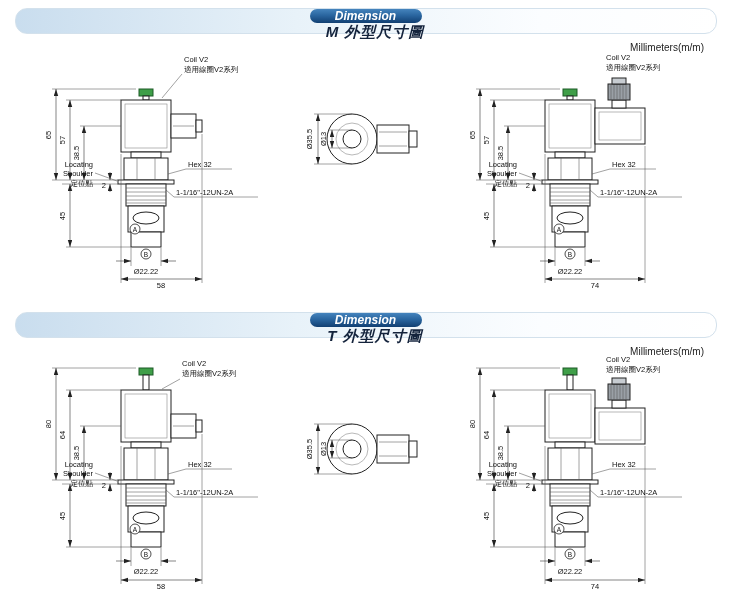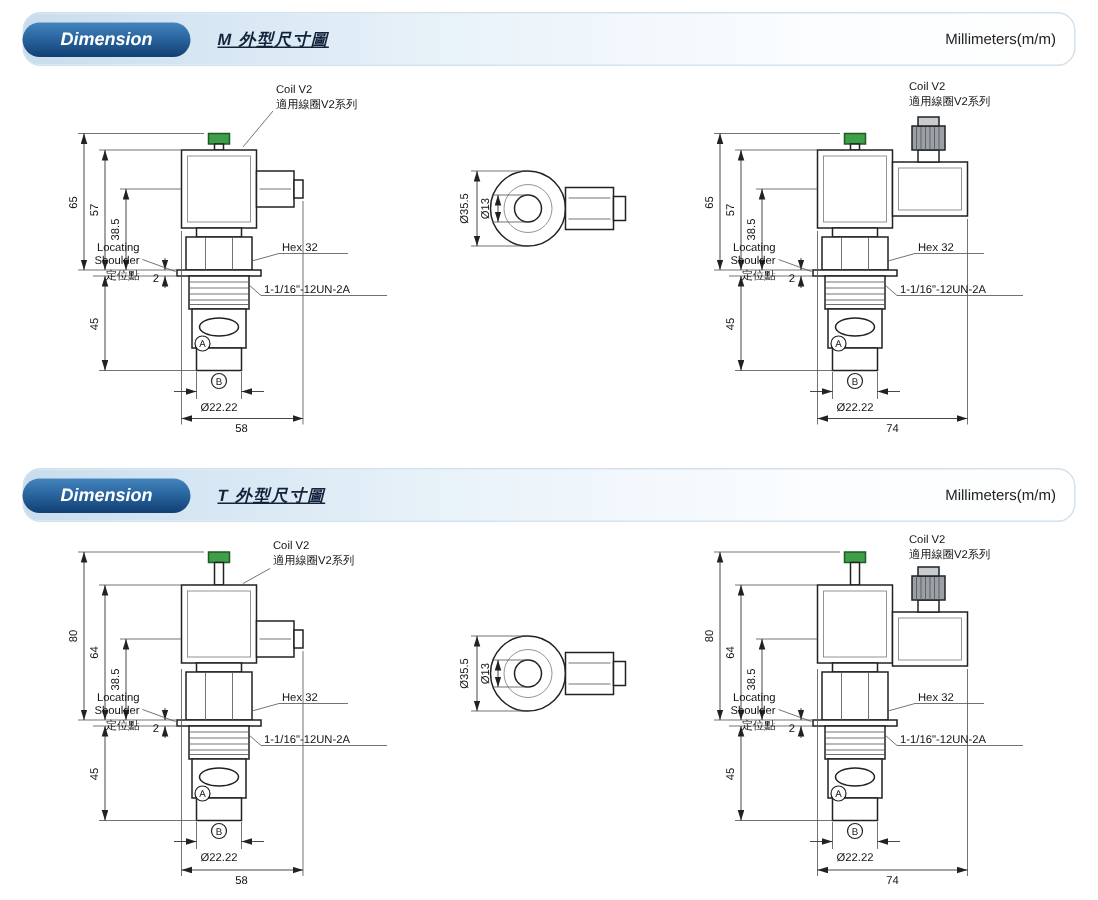--- a/index.html
+++ b/index.html
@@ -1,28 +1,28 @@
 <!DOCTYPE html>
 <html><head>
 <meta charset="utf-8">
 <style>
   html,body{margin:0;padding:0;}
   body{width:732px;height:600px;background:#fff;font-family:"Liberation Sans",sans-serif;position:relative;}
   .page{position:absolute;inset:0;background:#fff;overflow:hidden;}
   .section{position:absolute;left:0;width:732px;height:300px;}
   #sec-m{top:0;} #sec-t{top:300px;}
-  .hdr{position:absolute;left:15px;width:702px;height:36px;border-radius:12px;
+  .hdr{position:absolute;left:15px;width:702px;height:26px;border-radius:12px;
        background:linear-gradient(90deg,#c9ddee 0%,#e8f2f9 40%,#fbfdff 75%,#fff 100%);
-       border:1px solid #d3e1ec;display:flex;align-items:center;box-sizing:border-box;}
+       border:1px solid #d3e1ec;display:flex;align-items:center;box-sizing:border-box;flex-direction:column;}
   #sec-m .hdr{top:8px;} #sec-t .hdr{top:12px;}
   .hdr-tab{height:23px;min-width:112px;border-radius:12px;margin-left:-1px;
        background:linear-gradient(180deg,#4584bd 0%,#2a66a0 45%,#113f72 100%);
        color:#fff;font-style:italic;font-weight:bold;font-size:12px;
        display:flex;align-items:center;justify-content:center;padding:0 14px;box-sizing:border-box;}
-  .hdr-title{margin-left:18px;font-style:italic;font-weight:bold;font-size:11px;color:#14233c;letter-spacing:1px;text-decoration:underline;}
+  .hdr-title{margin-left:18px;font-style:italic;font-weight:bold;font-size:15px;color:#14233c;letter-spacing:1px;}
   .hdr-units{margin-left:auto;margin-right:12px;font-size:10px;color:#222;}
   svg.draw{position:absolute;}
   .ol{fill:#fff;stroke:#222;stroke-width:1;}
   .olg{fill:#3f9e48;stroke:#1d5a26;stroke-width:1;}
   .knurl{fill:#9aa0a6;stroke:#222;stroke-width:1;}
   .cap{fill:#c7ccd1;stroke:#222;stroke-width:1;}
   .thin{fill:none;stroke:#555;stroke-width:.55;}
   .inner{fill:none;stroke:#888;stroke-width:.6;}
   .dim{fill:none;stroke:#333;stroke-width:.6;}
   .badge{fill:#fff;stroke:#222;stroke-width:.8;}

